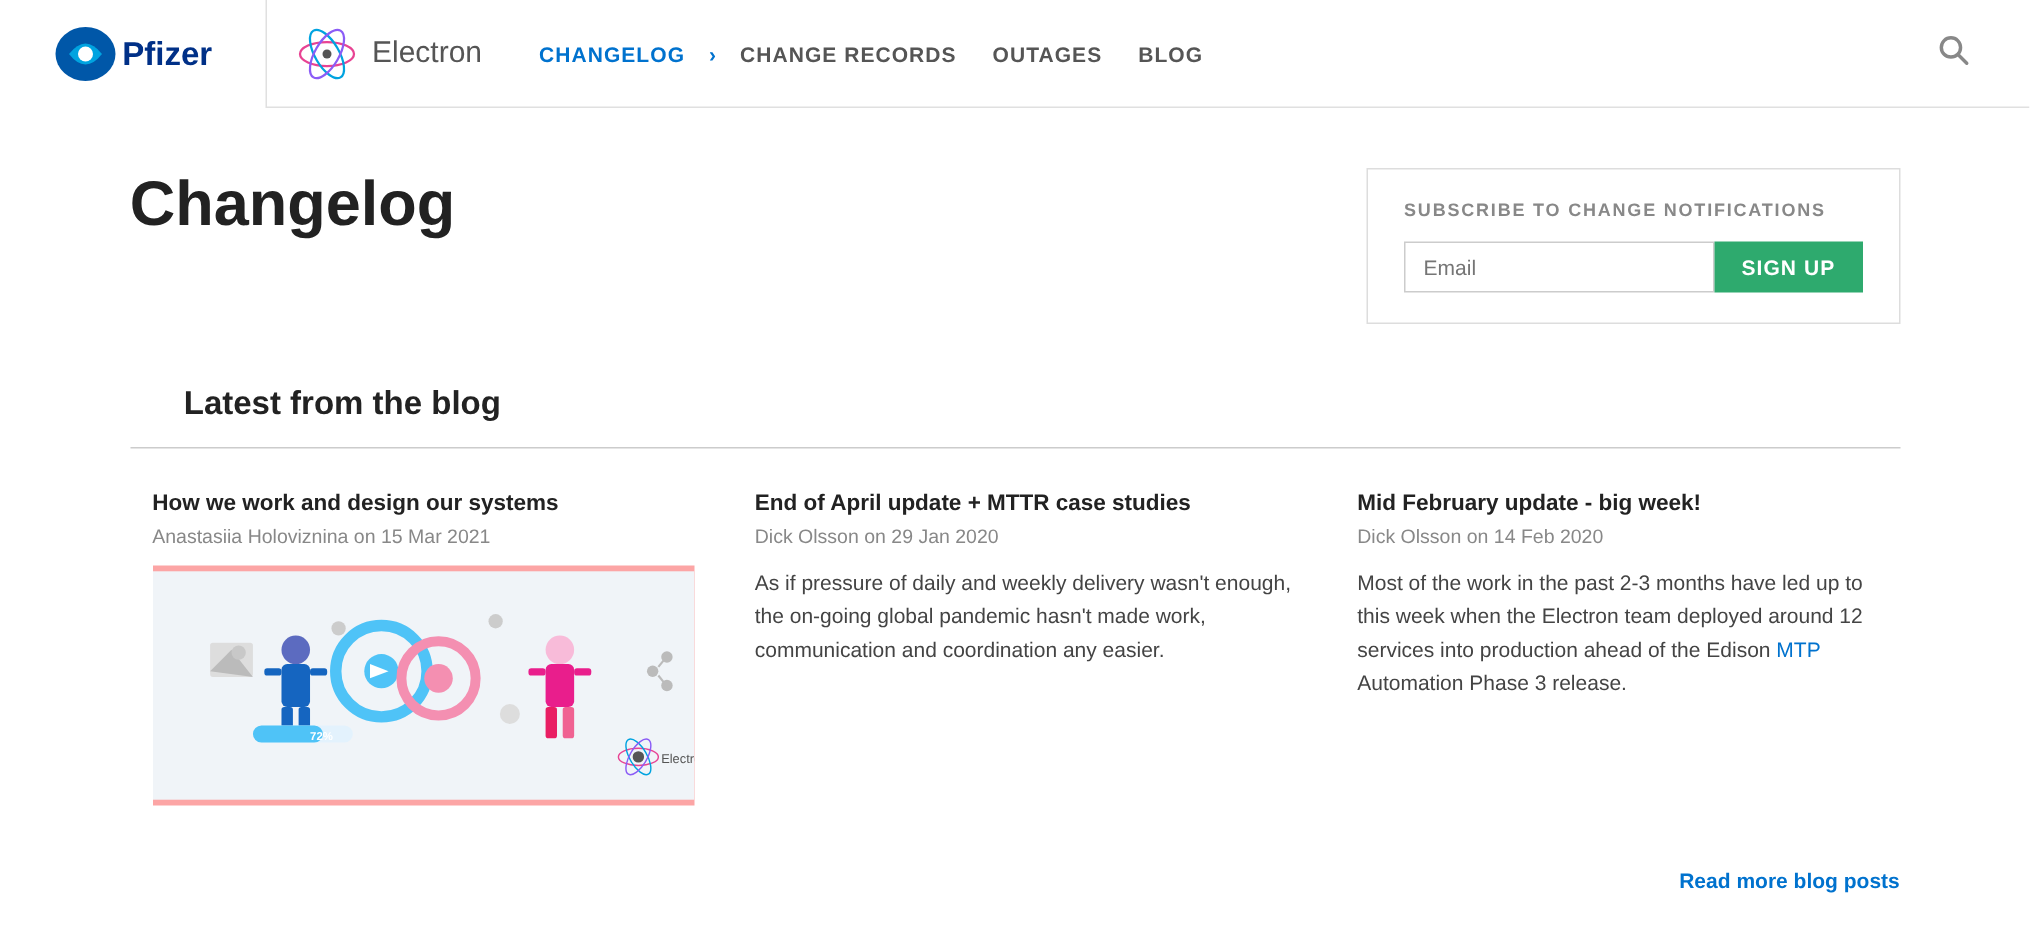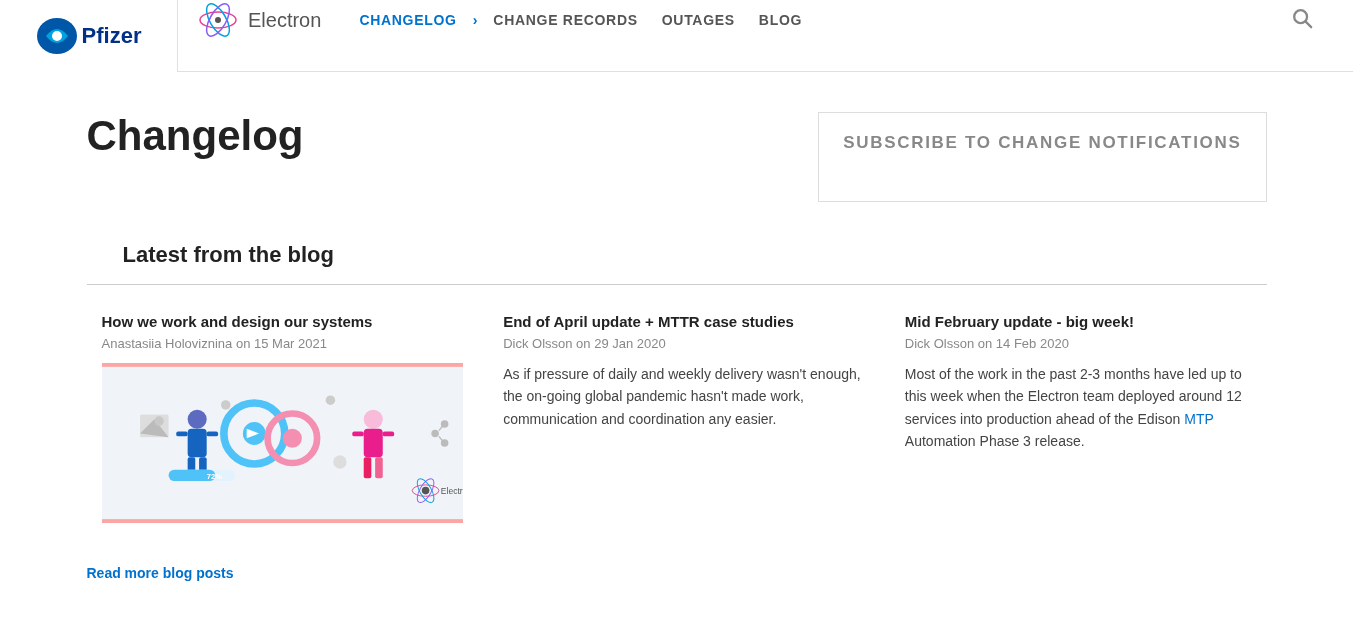--- a/index.html
+++ b/index.html
@@ -1,21 +1,21 @@
 <!DOCTYPE html>
 <html><head>
   <meta charset="utf-8">
   <style>
     * { box-sizing: border-box; margin: 0; padding: 0; }
     body { font-family: Arial, sans-serif; background: #fff; color: #333; }
 
     
     .header {
       display: flex;
-      align-items: flex-start;
+      align-items: center;
       height: 72px;
       border-bottom: 1px solid #e0e0e0;
     }
     .header-logo-pfizer {
       width: 178px;
       min-width: 178px;
       height: 72px;
       background: #fff;
       display: flex;
       align-items: center;
@@ -108,26 +108,26 @@
       color: #222;
     }
 
     
     .subscribe-box {
       border: 1px solid #ddd;
       padding: 20px 24px;
       min-width: 340px;
     }
     .subscribe-label {
-      font-size: 17px;
+      font-size: 12px;
       font-weight: 600;
       color: #888;
       letter-spacing: 0.1em;
       text-transform: uppercase;
-      margin-bottom: 28px;
+      margin-bottom: 14px;
     }
     .subscribe-form {
       display: flex;
       gap: 0;
     }
     .subscribe-email {
       flex: 1;
       border: 1px solid #ccc;
       padding: 8px 12px;
       font-size: 14px;
@@ -195,20 +195,21 @@
       line-height: 1.6;
     }
     .blog-post-excerpt a {
       color: #0072ce;
       text-decoration: none;
     }
 
     
     .read-more-row {
       display: flex;
+      justify-content: flex-end;
       margin-top: 30px;
     }
     .read-more-link {
       color: #0072ce;
       font-size: 14px;
       font-weight: 600;
       cursor: pointer;
       text-decoration: none;
     }
 
@@ -262,20 +263,24 @@
   </nav>
 </header>
 
 <main class="main-content">
 
   <div class="page-top">
     <h1 class="page-title">Changelog</h1>
 
     <div class="subscribe-box">
       <div class="subscribe-label">SUBSCRIBE TO CHANGE NOTIFICATIONS</div>
+      <div class="subscribe-form">
+        <input class="subscribe-email" type="email" placeholder="Email" style="">
+        <button class="subscribe-button">SIGN UP</button>
+      </div>
     </div>
   </div>
 
   <div>
     <h2 class="section-title">Latest from the blog</h2>
     <hr class="section-divider">
 
     <div class="blog-grid">
 
       <div class="blog-post">

